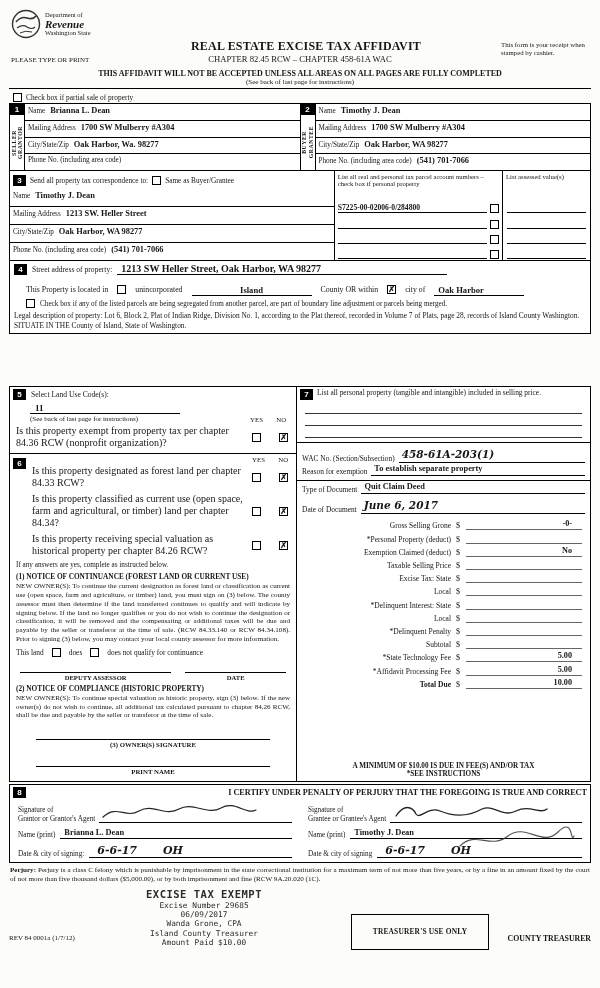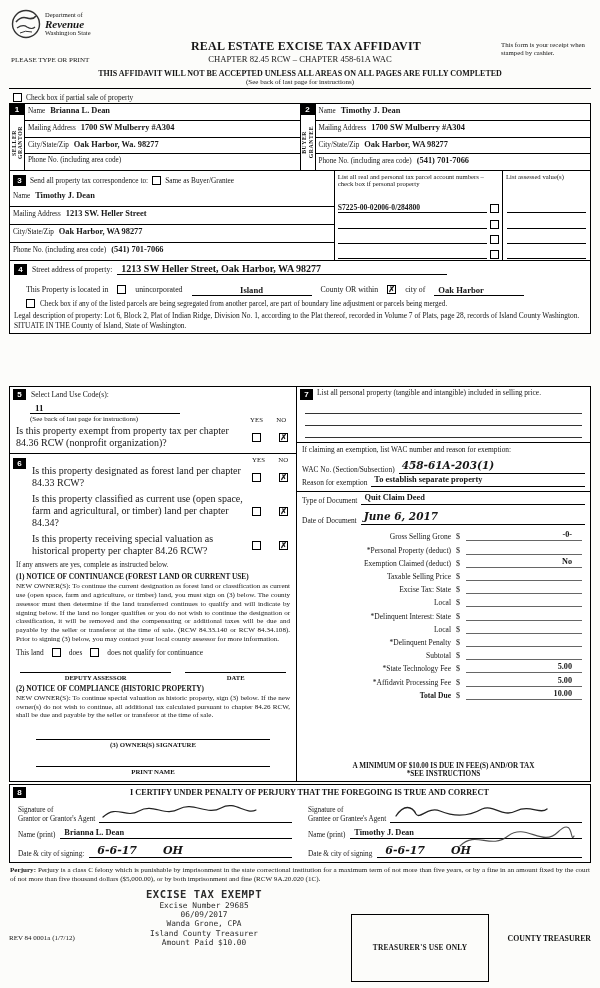--- a/index.html
+++ b/index.html
@@ -126,21 +126,21 @@
   .tax-label{flex:1;text-align:right;font-size:7.5px;white-space:nowrap;padding-right:5px;}
   .tax-dollar{width:10px;font-size:8px;}
   .tax-value{width:116px;border-bottom:1px solid #666;text-align:right;font-weight:bold;font-size:8.2px;padding-right:10px;min-height:11px;}
   .spacer{flex:1;}
   .minnote{font-size:7.2px;font-weight:bold;text-align:center;margin-top:3px;}
   .seeinstr{font-size:7.2px;font-weight:bold;text-align:center;}
 
   
   .s8{border:1.2px solid #000;margin-top:2px;background:#fff;padding-bottom:4px;}
   .s8-head{display:flex;align-items:center;gap:6px;padding:2px 3px 0;}
-  .s8-certify{flex:1;text-align:center;font-weight:bold;font-size:8.2px;}
+  .s8-certify{flex:1;text-align:right;font-weight:bold;font-size:8.2px;}
   .s8-grid{display:flex;}
   .s8-col{width:50%;padding:3px 8px 0;position:relative;}
   .sig-row{display:flex;align-items:flex-end;gap:4px;}
   .sig-labels{font-size:7.2px;line-height:1.2;white-space:nowrap;}
   .sig-area{flex:1;border-bottom:1px solid #000;height:22px;display:flex;align-items:flex-end;}
   .pn-row{display:flex;align-items:flex-end;gap:5px;margin-top:5px;}
   .pn-row .lbl{font-size:7.2px;white-space:nowrap;}
   .pn-row .pval{flex:1;border-bottom:1px solid #000;font-weight:bold;font-size:8.4px;padding:0 4px;min-height:11px;}
   .pn-row .dval{border-bottom:1px solid #000;flex:1;display:flex;gap:26px;padding:0 8px;align-items:flex-end;}
   .dval .hand{font-size:11px;}
@@ -149,21 +149,21 @@
   
   .perjury{font-size:7.1px;line-height:1.25;text-align:justify;margin-top:3px;padding:0 1px;}
 
   
   .footer{position:relative;height:88px;margin-top:4px;}
   .stamp{position:absolute;left:110px;top:0;width:170px;text-align:center;
          font-family:"DejaVu Sans Mono",monospace;color:#2b2b2b;line-height:1.2;}
   .stamp-l0{font-size:10.5px;font-weight:bold;letter-spacing:.5px;}
   .stamp-ln{font-size:7.8px;}
   .rev{position:absolute;left:0;top:46px;font-size:7px;}
-  .tbox{position:absolute;left:342px;top:26px;width:138px;height:68px;border:1.2px solid #000;
+  .tbox{position:absolute;left:342px;top:26px;width:138px;height:36px;border:1.2px solid #000;
         display:flex;align-items:center;justify-content:center;}
   .tbox-lbl{font-size:7.4px;font-weight:bold;letter-spacing:.2px;}
   .county{position:absolute;right:0;top:46px;font-size:7.8px;font-weight:bold;}
 </style>
 </head>
 <body>
 
 <div class="page">
 
   <div class="hdr">
@@ -439,21 +439,20 @@
 
       <div class="s7">
         <div class="s7-head">
           <span class="badge">7</span>
           <span class="txt">List all personal property (tangible and intangible) included in selling price.</span>
         </div>
         <div class="pp-line"></div>
         <div class="pp-line"></div>
         <div class="pp-line"></div>
         <div class="s7-div"></div>
-        <div class="s7-lbl">If claiming an exemption, list WAC number and reason for exemption:</div>
         <div class="inline-field">
           <span class="lbl">WAC No. (Section/Subsection)</span>
           <span class="ival"><span class="hand">458-61A-203(1)</span></span>
         </div>
         <div class="inline-field">
           <span class="lbl">Reason for exemption</span>
           <span class="ival typed">To establish separate property</span>
         </div>
         <div class="s7-div"></div>
         <div class="inline-field">

